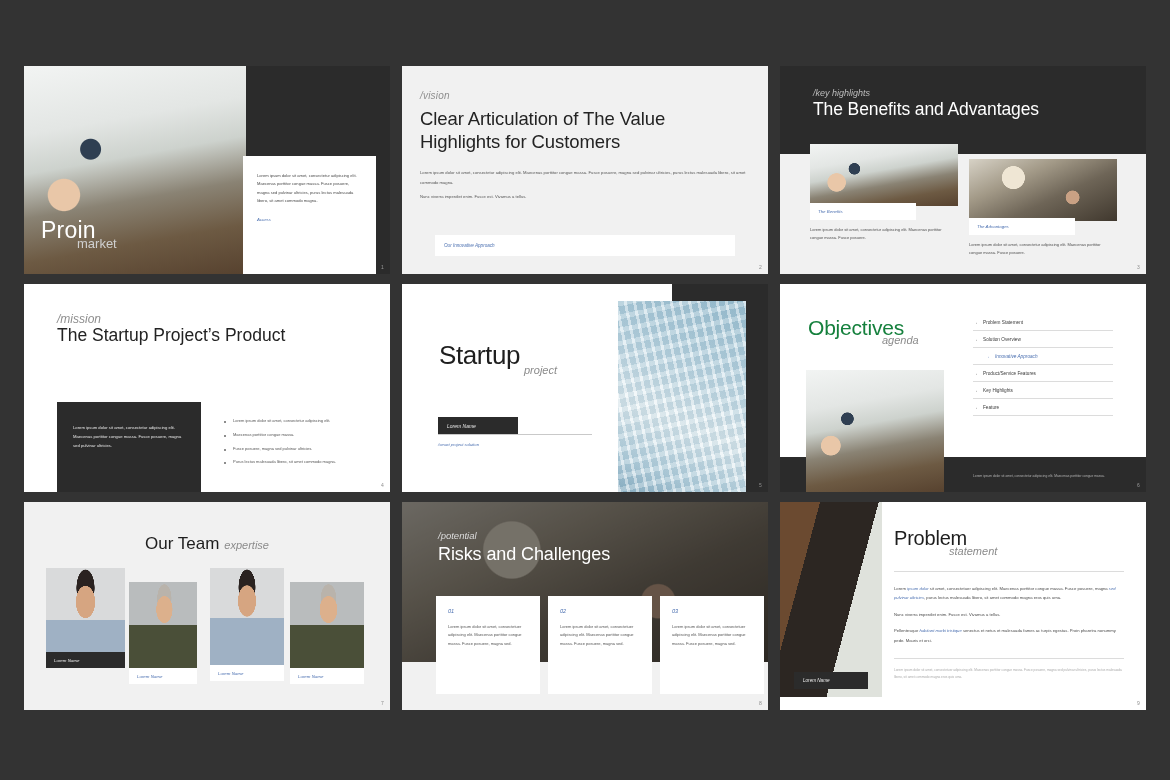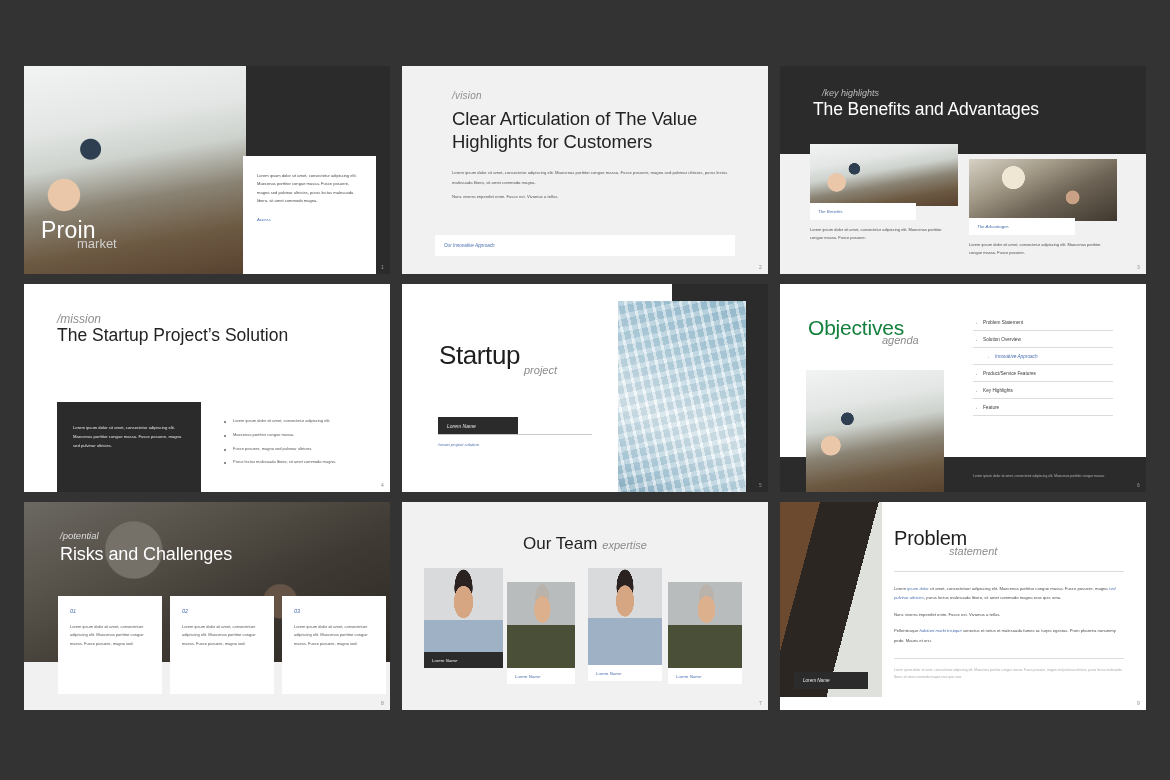--- a/index.html
+++ b/index.html
@@ -73,35 +73,35 @@
   .s1 .t-sub { font-size:13px; color:#cfcfcf; font-weight:300;
                margin-left:36px; margin-top:-5px; line-height:1; }
   .s1 .card { position:absolute; right:14px; top:90px; width:133px; height:118px;
               background:#fff; padding:16px 14px; }
   .s1 .card p { font-size:4.1px; line-height:2.05; color:#4a4a4a; }
   .s1 .card a { display:block; margin-top:11px; font-size:4.3px; color:#4a6fb0;
                 font-style:italic; text-decoration:none; }
 
   
   .s2 { background:#f1f1f1; }
-  .s2 .inner { position:absolute; left:50px; top:24px; right:22px; }
+  .s2 .inner { position:absolute; left:18px; top:24px; right:22px; }
   .s2 .eyebrow { font-size:10px; color:#8e8e8e; font-style:italic; font-weight:300; letter-spacing:.2px; }
   .s2 h1 { font-size:18.5px; line-height:1.25; font-weight:300; color:#232323;
            margin-top:6px; letter-spacing:-.1px; }
   .s2 .body { margin-top:15px; }
   .s2 .body p { font-size:4.2px; line-height:2.3; color:#555; }
   .s2 .body p + p { margin-top:4px; }
   .s2 .linkbar { position:absolute; left:33px; bottom:18px; width:300px; height:21px;
                  background:#fff; display:flex; align-items:center; padding-left:9px; }
   .s2 .linkbar a { font-size:4.6px; color:#4a6fb0; font-style:italic; text-decoration:none; }
 
   
   .s3 { background:#f1f1f1; }
   .s3 .topband { position:absolute; left:0; top:0; width:100%; height:88px; background:#2b2b2b; }
-  .s3 .eyebrow { position:absolute; left:42px; top:22px; font-size:9px; color:#bdbdbd;
+  .s3 .eyebrow { position:absolute; left:33px; top:22px; font-size:9px; color:#bdbdbd;
                  font-style:italic; font-weight:300; }
   .s3 h1 { position:absolute; left:33px; top:33px; font-size:17.5px; color:#fff;
            font-weight:300; letter-spacing:-.1px; }
   .s3 .col { position:absolute; width:148px; }
   .s3 .col.a { left:30px; top:78px; }
   .s3 .col.b { left:189px; top:93px; }
   .s3 .img { position:relative; width:148px; height:62px; }
   .s3 .cap { position:absolute; left:0; bottom:-14px; width:106px; height:17px; background:#fff;
              display:flex; align-items:center; padding-left:8px; }
   .s3 .cap span { font-size:4.4px; color:#4a6fb0; font-style:italic; }
@@ -250,21 +250,21 @@
           <span>The Advantages</span>
         </div>
       </div>
       <div class="txt">Lorem ipsum dolor sit amet, consectetur adipiscing elit. Maecenas porttitor congue massa. Fusce posuere.</div>
     </div>
     <div class="pagenum">3</div>
   </div>
 
   <div class="slide s4">
     <div class="eyebrow">/mission</div>
-    <h1>The Startup Project’s Solution</h1>
+    <h1>The Startup Project’s Product</h1>
     <div class="darkbox">
       <p>Lorem ipsum dolor sit amet, consectetur adipiscing elit. Maecenas porttitor congue massa. Fusce posuere, magna sed pulvinar ultricies.</p>
     </div>
     <ul>
       <li>Lorem ipsum dolor sit amet, consectetur adipiscing elit.</li>
       <li>Maecenas porttitor congue massa.</li>
       <li>Fusce posuere, magna sed pulvinar ultricies.</li>
       <li>Purus lectus malesuada libero, sit amet commodo magna.</li>
     </ul>
     <div class="pagenum">4</div>
@@ -309,20 +309,51 @@
         <span class="arrow">→</span>
         <span>Key Highlights</span>
       </div>
       <div class="item">
         <span class="arrow">→</span>
         <span>Feature</span>
       </div>
     </div>
     <div class="footnote">Lorem ipsum dolor sit amet, consectetur adipiscing elit. Maecenas porttitor congue massa.</div>
     <div class="pagenum on-dark">6</div>
+  </div>
+
+  <div class="slide s7">
+    <h1>
+      <span>Our Team</span><span class="exp">expertise</span>
+    </h1>
+    <div class="card dark" style="left:22px; top:66px; width:79px;">
+      <div class="photo ph-portrait-a img" style="height:100px; position:relative;"></div>
+      <div class="cap" style="left:0; bottom:0; width:79px;">
+        <span>Lorem Name</span>
+      </div>
+    </div>
+    <div class="card light" style="left:105px; top:80px; width:68px;">
+      <div class="photo ph-portrait-b img" style="height:86px; position:relative;"></div>
+      <div class="cap" style="left:0; bottom:-16px; width:68px;">
+        <span>Lorem Name</span>
+      </div>
+    </div>
+    <div class="card light" style="left:186px; top:66px; width:74px;">
+      <div class="photo ph-portrait-a img" style="height:97px; position:relative;"></div>
+      <div class="cap" style="left:0; bottom:-16px; width:74px;">
+        <span>Lorem Name</span>
+      </div>
+    </div>
+    <div class="card light" style="left:266px; top:80px; width:74px;">
+      <div class="photo ph-portrait-b img" style="height:86px; position:relative;"></div>
+      <div class="cap" style="left:0; bottom:-16px; width:74px;">
+        <span>Lorem Name</span>
+      </div>
+    </div>
+    <div class="pagenum">7</div>
   </div>
 
   <div class="slide s8">
     <div class="photo ph-meeting hero"></div>
     <div class="eyebrow">/potential</div>
     <h1>Risks and Challenges</h1>
     <div class="cards">
       <div class="c">
         <div class="num">01</div>
         <p>Lorem ipsum dolor sit amet, consectetuer adipiscing elit. Maecenas porttitor congue massa. Fusce posuere, magna sed.</p>
@@ -332,51 +363,20 @@
         <p>Lorem ipsum dolor sit amet, consectetuer adipiscing elit. Maecenas porttitor congue massa. Fusce posuere, magna sed.</p>
       </div>
       <div class="c">
         <div class="num">03</div>
         <p>Lorem ipsum dolor sit amet, consectetuer adipiscing elit. Maecenas porttitor congue massa. Fusce posuere, magna sed.</p>
       </div>
     </div>
     <div class="pagenum">8</div>
   </div>
 
-  <div class="slide s7">
-    <h1>
-      <span>Our Team</span><span class="exp">expertise</span>
-    </h1>
-    <div class="card dark" style="left:22px; top:66px; width:79px;">
-      <div class="photo ph-portrait-a img" style="height:100px; position:relative;"></div>
-      <div class="cap" style="left:0; bottom:0; width:79px;">
-        <span>Lorem Name</span>
-      </div>
-    </div>
-    <div class="card light" style="left:105px; top:80px; width:68px;">
-      <div class="photo ph-portrait-b img" style="height:86px; position:relative;"></div>
-      <div class="cap" style="left:0; bottom:-16px; width:68px;">
-        <span>Lorem Name</span>
-      </div>
-    </div>
-    <div class="card light" style="left:186px; top:66px; width:74px;">
-      <div class="photo ph-portrait-a img" style="height:97px; position:relative;"></div>
-      <div class="cap" style="left:0; bottom:-16px; width:74px;">
-        <span>Lorem Name</span>
-      </div>
-    </div>
-    <div class="card light" style="left:266px; top:80px; width:74px;">
-      <div class="photo ph-portrait-b img" style="height:86px; position:relative;"></div>
-      <div class="cap" style="left:0; bottom:-16px; width:74px;">
-        <span>Lorem Name</span>
-      </div>
-    </div>
-    <div class="pagenum">7</div>
-  </div>
-
   <div class="slide s9">
     <div class="photo ph-desk img"></div>
     <div class="namebar">
       <span>Lorem Name</span>
     </div>
     <div class="right">
       <h1>Problem</h1>
       <div class="sub">statement</div>
       <div class="rule"></div>
       <div class="body">

